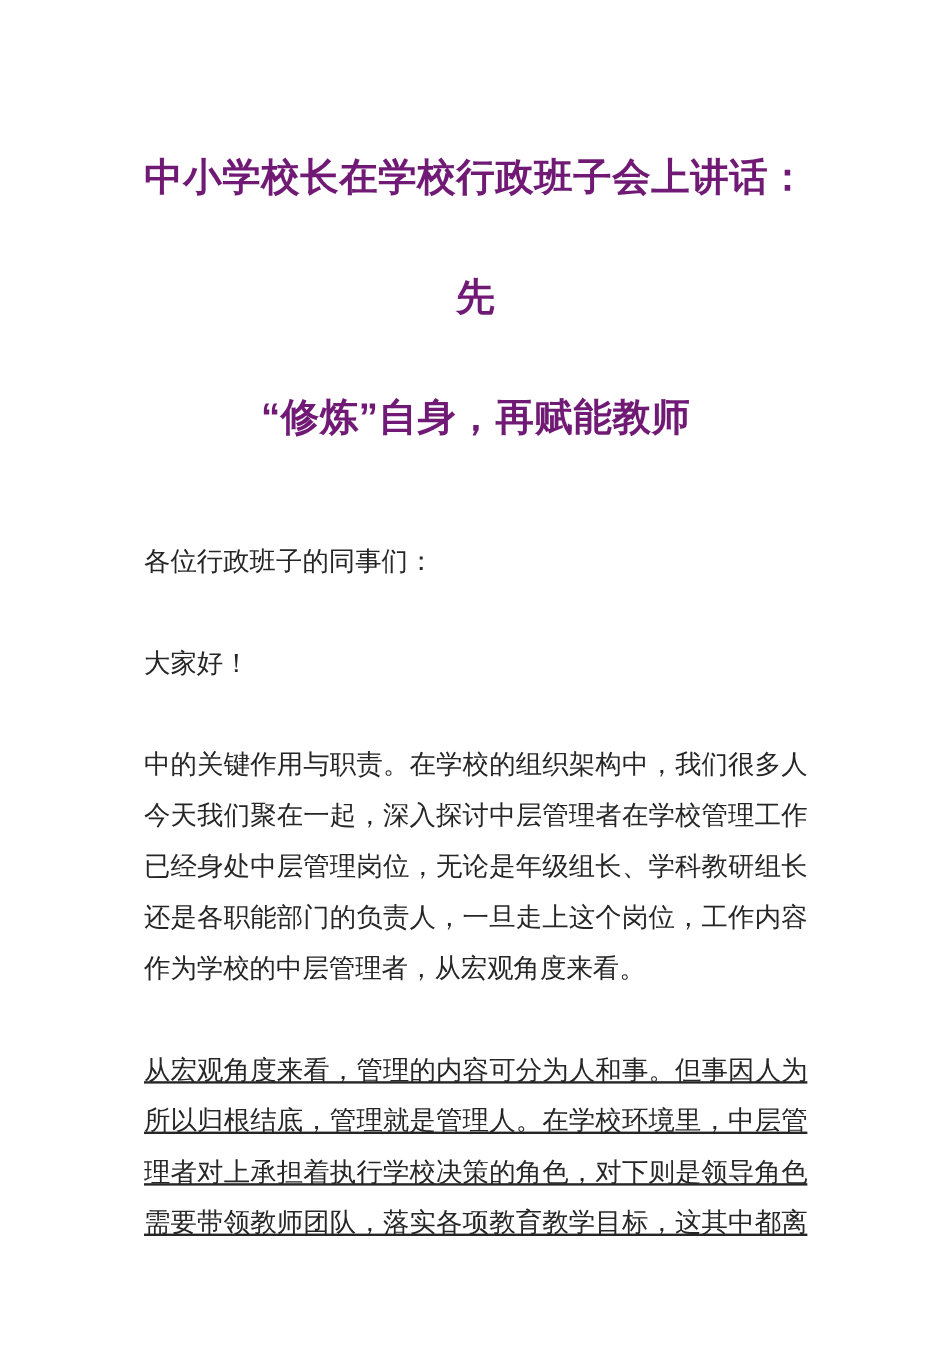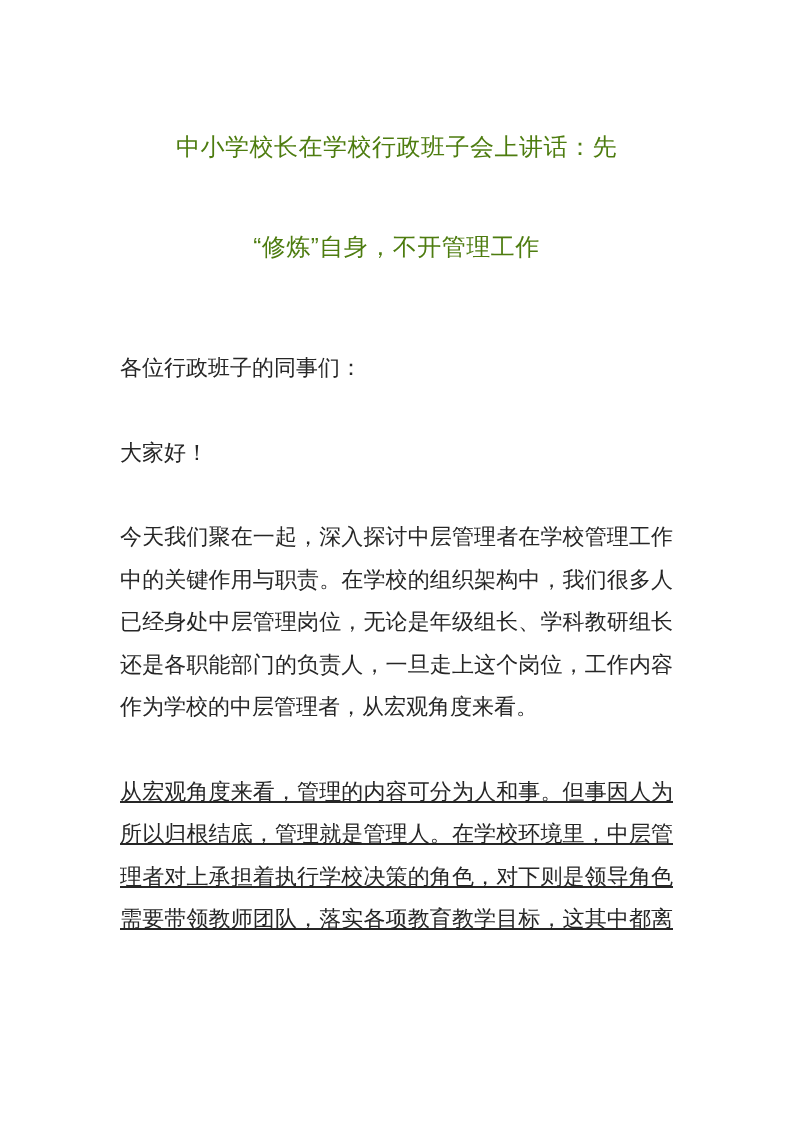--- a/index.html
+++ b/index.html
@@ -12,23 +12,23 @@
     width: 793px;
     height: 1122px;
     margin: 0 auto;
     background: #ffffff;
     box-sizing: border-box;
     padding: 97px 120px 0 120px;
     overflow: hidden;
     font-family: "Liberation Sans", sans-serif;
   }
   .doc-title {
-    font-size: 24px;
-    font-weight: normal;
-    color: #4d7c0f;
+    font-size: 32px;
+    font-weight: bold;
+    color: #701a75;
     line-height: 100px;
     text-align: center;
     letter-spacing: 0.5px;
   }
   .title-line {
     display: block;
   }
   .doc-body {
     margin-top: 50px;
     color: #262626;
@@ -54,32 +54,32 @@
   .text-line.last {
     text-align-last: left;
   }
 </style>
 </head>
 <body>
 
 <div class="page">
   <div class="doc-title">
       <div class="title-line">中小学校长在学校行政班子会上讲话：先</div>
-      <div class="title-line">“修炼”自身，不开管理工作</div>
+      <div class="title-line">“修炼”自身，再赋能教师</div>
     </div>
   <div class="doc-body">
       <div class="paragraph">
         <div class="text-line last">各位行政班子的同事们：</div>
       </div>
       <div class="paragraph">
         <div class="text-line last">大家好！</div>
       </div>
       <div class="paragraph">
+        <div class="text-line">中的关键作用与职责。在学校的组织架构中，我们很多人</div>
         <div class="text-line">今天我们聚在一起，深入探讨中层管理者在学校管理工作</div>
-        <div class="text-line">中的关键作用与职责。在学校的组织架构中，我们很多人</div>
         <div class="text-line">已经身处中层管理岗位，无论是年级组长、学科教研组长</div>
         <div class="text-line">还是各职能部门的负责人，一旦走上这个岗位，工作内容</div>
         <div class="text-line last">作为学校的中层管理者，从宏观角度来看。</div>
       </div>
       <div class="paragraph">
         <div class="text-line">从宏观角度来看，管理的内容可分为人和事。但事因人为</div>
         <div class="text-line">所以归根结底，管理就是管理人。在学校环境里，中层管</div>
         <div class="text-line">理者对上承担着执行学校决策的角色，对下则是领导角色</div>
         <div class="text-line">需要带领教师团队，落实各项教育教学目标，这其中都离</div>
       </div>

